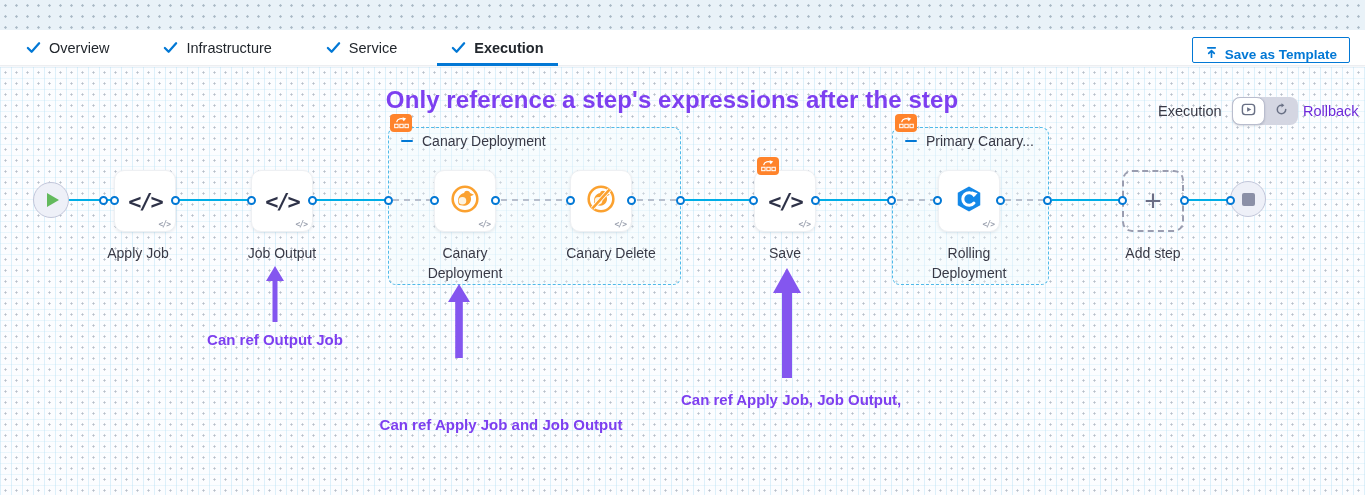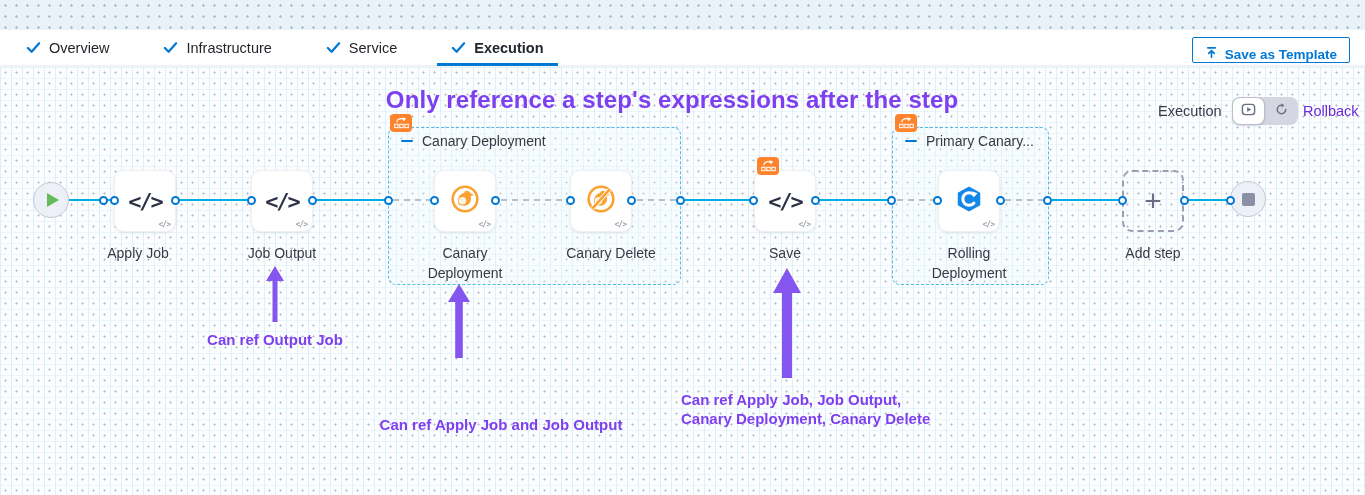--- a/index.html
+++ b/index.html
@@ -354,14 +354,13 @@
 <div class="ann-arrow" style="left:771px; top:268px;">
   <svg width="32" height="110" viewBox="0 0 32 110">
       <path d="M16 0 L30 25 L21 25 L21 110 L11 110 L11 25 L2 25 Z" fill="#8456ef"></path>
     </svg>
 </div>
 
 <div class="ann-text" style="left:190px; top:330px; width:170px; text-align:center;">Can ref Output Job</div>
 <div class="ann-text" style="left:356px; top:368px; width:290px; text-align:center;margin-top:47px;">Can ref Apply Job and Job Output</div>
 <div class="ann-text" style="left:681px; top:390px; width:300px;">
   <div>Can ref Apply Job, Job Output,</div>
-  <div>Canary Deployment, Canary Delete</div>
 </div>
 
 </body></html>

